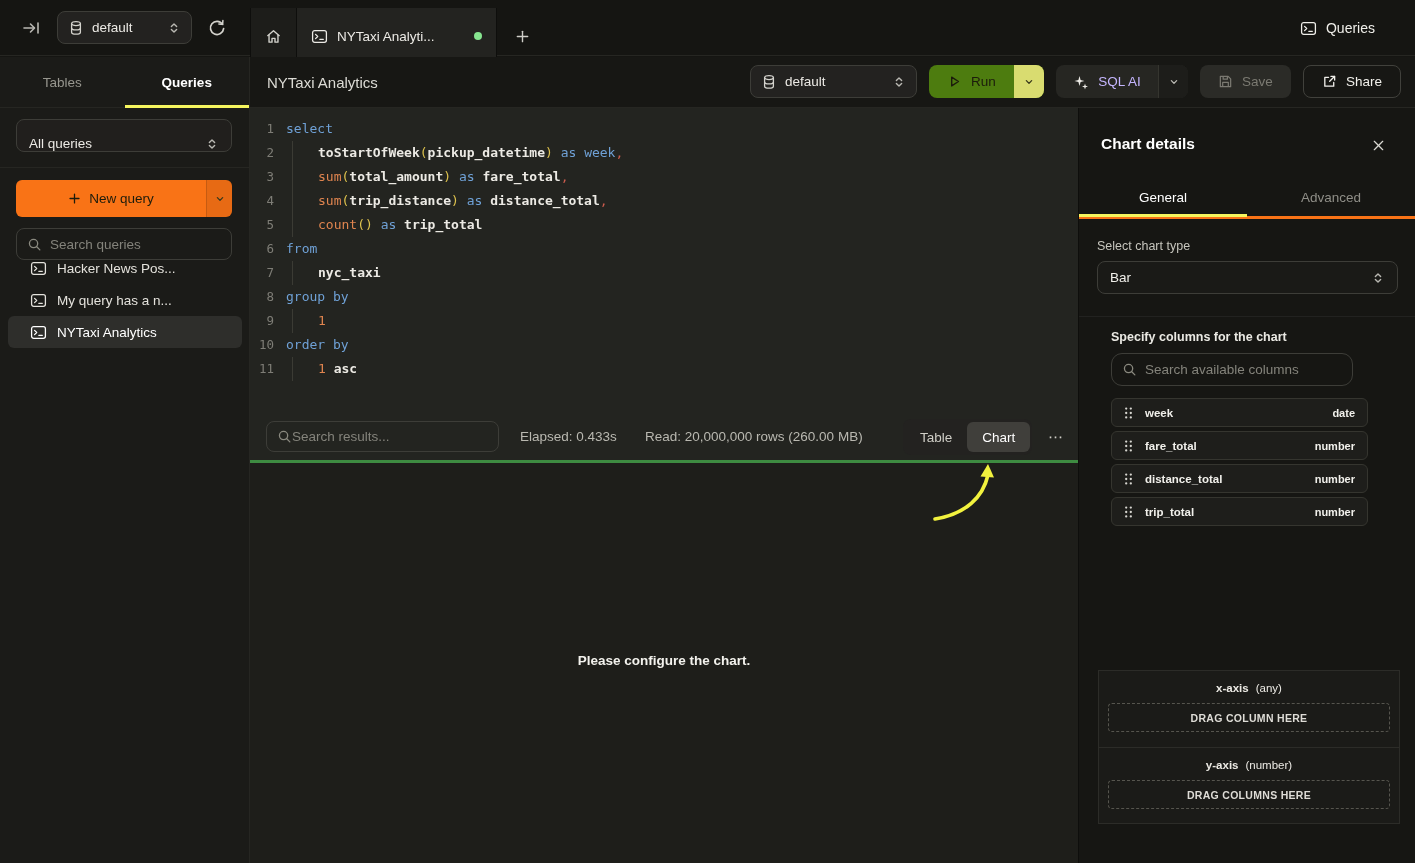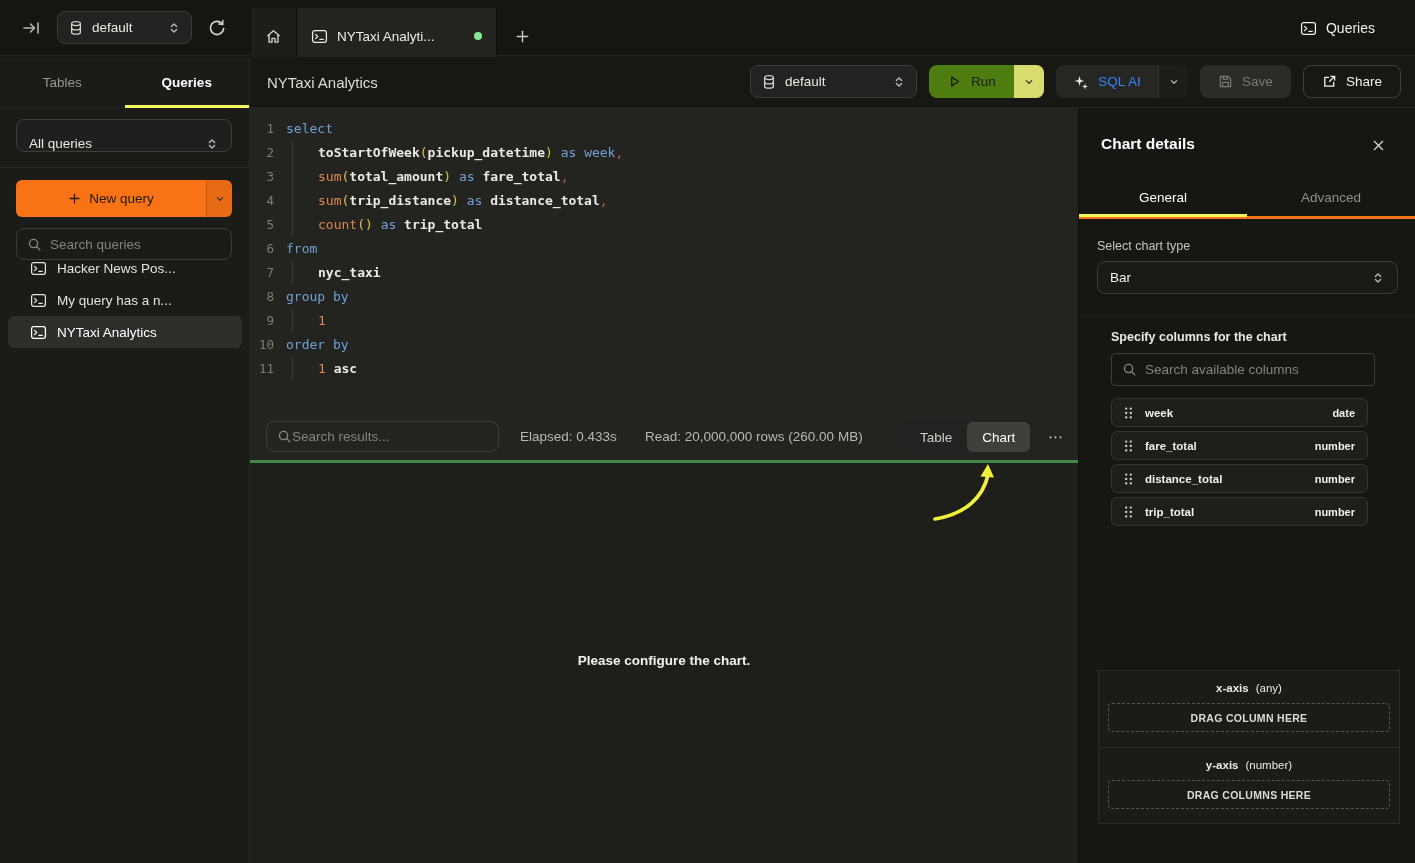--- a/index.html
+++ b/index.html
@@ -47,21 +47,21 @@
   
   .main-header { position:absolute; left:250px; top:57px; width:1165px; height:51px; background:#171714; border-bottom:1px solid #262622; }
   .mh-title { position:absolute; left:17px; top:17px; font-size:15px; color:#dcdbd5; }
   .hbtn { position:absolute; top:8px; height:33px; border-radius:8px; display:flex; align-items:center; cursor:pointer; }
   .hdb { left:500px; width:167px; background:#232220; border:1px solid #3d3d38; padding:0 10px; gap:8px; }
   .hdb .lbl { flex:1; font-size:13.5px; color:#eceae5; }
   .run-btn { left:679px; width:115px; background:#4d7c0f; overflow:hidden; }
   .run-main { flex:1; display:flex; align-items:center; justify-content:center; gap:9px; color:#1c1c0c; font-size:13.5px; }
   .run-caret { width:30px; height:100%; background:#d9dc70; display:flex; align-items:center; justify-content:center; color:#3a3a1c; }
   .sqlai-btn { left:806px; width:132px; background:#262622; overflow:hidden; }
-  .sqlai-main { flex:1; display:flex; align-items:center; justify-content:center; gap:9px; color:#3b82f6; font-size:13.5px; }
+  .sqlai-main { flex:1; display:flex; align-items:center; justify-content:center; gap:9px; color:#c4b5fd; font-size:13.5px; }
   .sqlai-caret { width:30px; height:100%; background:#1d1d1a; border-left:1px solid #35352f; display:flex; align-items:center; justify-content:center; color:#b9b8b2; }
   .save-btn { left:950px; width:91px; background:#2b2b27; justify-content:center; gap:9px; color:#7b7a72; font-size:13.5px; cursor:default; }
   .share-btn { left:1053px; width:98px; border:1px solid #41413c; justify-content:center; gap:9px; color:#f1f0eb; font-size:13.5px; }
 
   
   .editor { position:absolute; left:250px; top:108px; width:828px; height:307px; background:#232420; padding-top:9px; font-family:"DejaVu Sans Mono", monospace; }
   .code-line { display:flex; height:24px; line-height:24px; font-size:13px; }
   .gutter { width:36px; padding-right:12px; text-align:right; color:#7e7d76; font-size:12.5px; flex:none; }
   .code { position:relative; white-space:pre; }
   .code.indented { padding-left:32px; }
@@ -98,21 +98,21 @@
   .rp-close { position:absolute; right:28px; top:28px; width:18px; height:18px; color:#d9d8d2; cursor:pointer; }
   .rp-tabs { position:absolute; left:0; top:71px; width:337px; height:40px; display:flex; border-bottom:3px solid #f97316; }
   .rp-tab { width:168px; display:flex; align-items:center; justify-content:center; font-size:13.5px; color:#8f8e87; cursor:pointer; position:relative; }
   .rp-tab.active { color:#ffffff; }
   .rp-tab.active::after { content:''; position:absolute; left:0; right:0; bottom:-1px; height:3px; background:#f5f55e; }
   .rp-type-label { position:absolute; left:18px; top:131px; font-size:12.5px; color:#c6c5bd; }
   .rp-type-select { position:absolute; left:18px; top:153px; width:301px; height:33px; border:1px solid #3d3d38; border-radius:8px; display:flex; align-items:center; padding:0 12px; cursor:pointer; background:#1a1a17; }
   .rp-type-select .lbl { flex:1; font-size:13.5px; color:#f1f0eb; }
   .rp-div { position:absolute; left:0; top:208px; width:337px; height:1px; background:#222220; }
   .rp-cols-label { position:absolute; left:32px; top:222px; font-size:12.5px; font-weight:bold; color:#eae9e3; }
-  .panel-search { position:absolute; left:32px; top:245px; width:264px; height:33px; border:1px solid #3d3d38; border-radius:4px; display:flex; align-items:center; padding:0 10px; gap:8px; color:#8a897f; }
+  .panel-search { position:absolute; left:32px; top:245px; width:242px; height:33px; border:1px solid #3d3d38; border-radius:11px; display:flex; align-items:center; padding:0 10px; gap:8px; color:#8a897f; }
   .col-list { position:absolute; left:32px; top:290px; width:257px; display:flex; flex-direction:column; gap:4px; }
   .col-row { height:29px; background:#1e1e1b; border:1px solid #35352f; border-radius:6px; display:flex; align-items:center; padding:0 12px; gap:12px; cursor:grab; }
   .col-name { flex:1; font-size:11.5px; font-weight:bold; color:#f1f0eb; }
   .col-type { font-size:11px; font-weight:bold; color:#f1f0eb; }
 
   .axis-box { position:absolute; left:19px; top:562px; width:302px; height:154px; background:#1b1b18; border:1px solid #2c2c28; }
   .axis-half { height:76px; padding-top:11px; }
   .axis-half + .axis-half { border-top:1px solid #2c2c28; }
   .axis-title { text-align:center; font-size:11.5px; color:#eceae4; }
   .axis-title .ax-name { font-weight:bold; }

